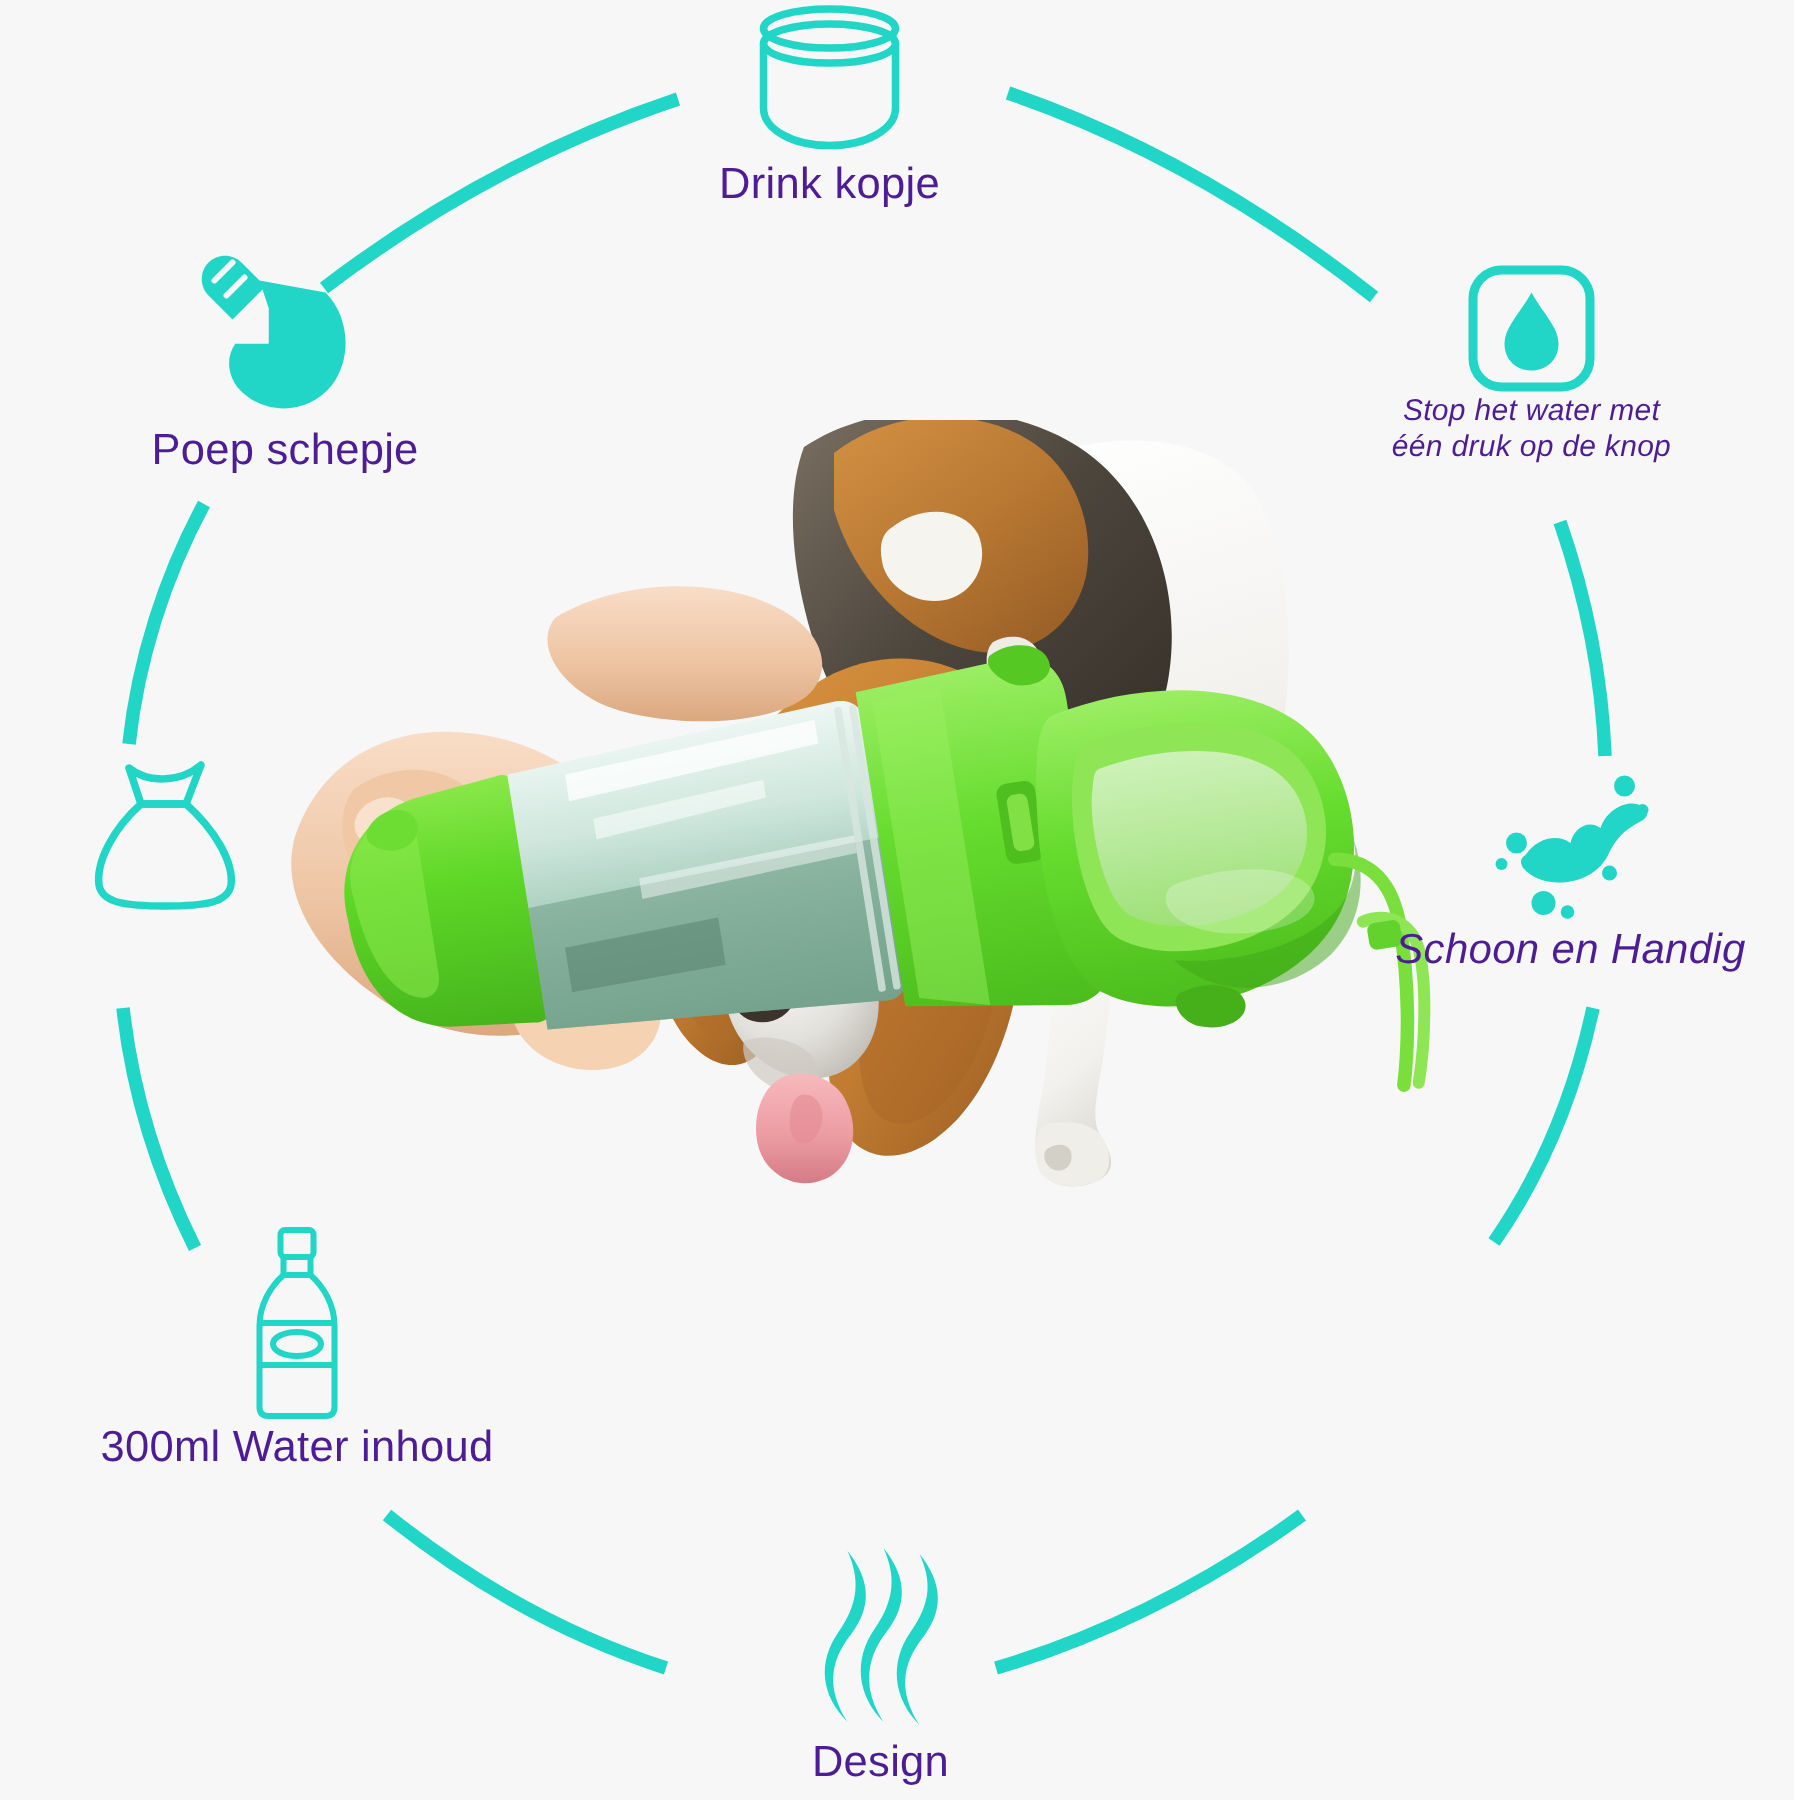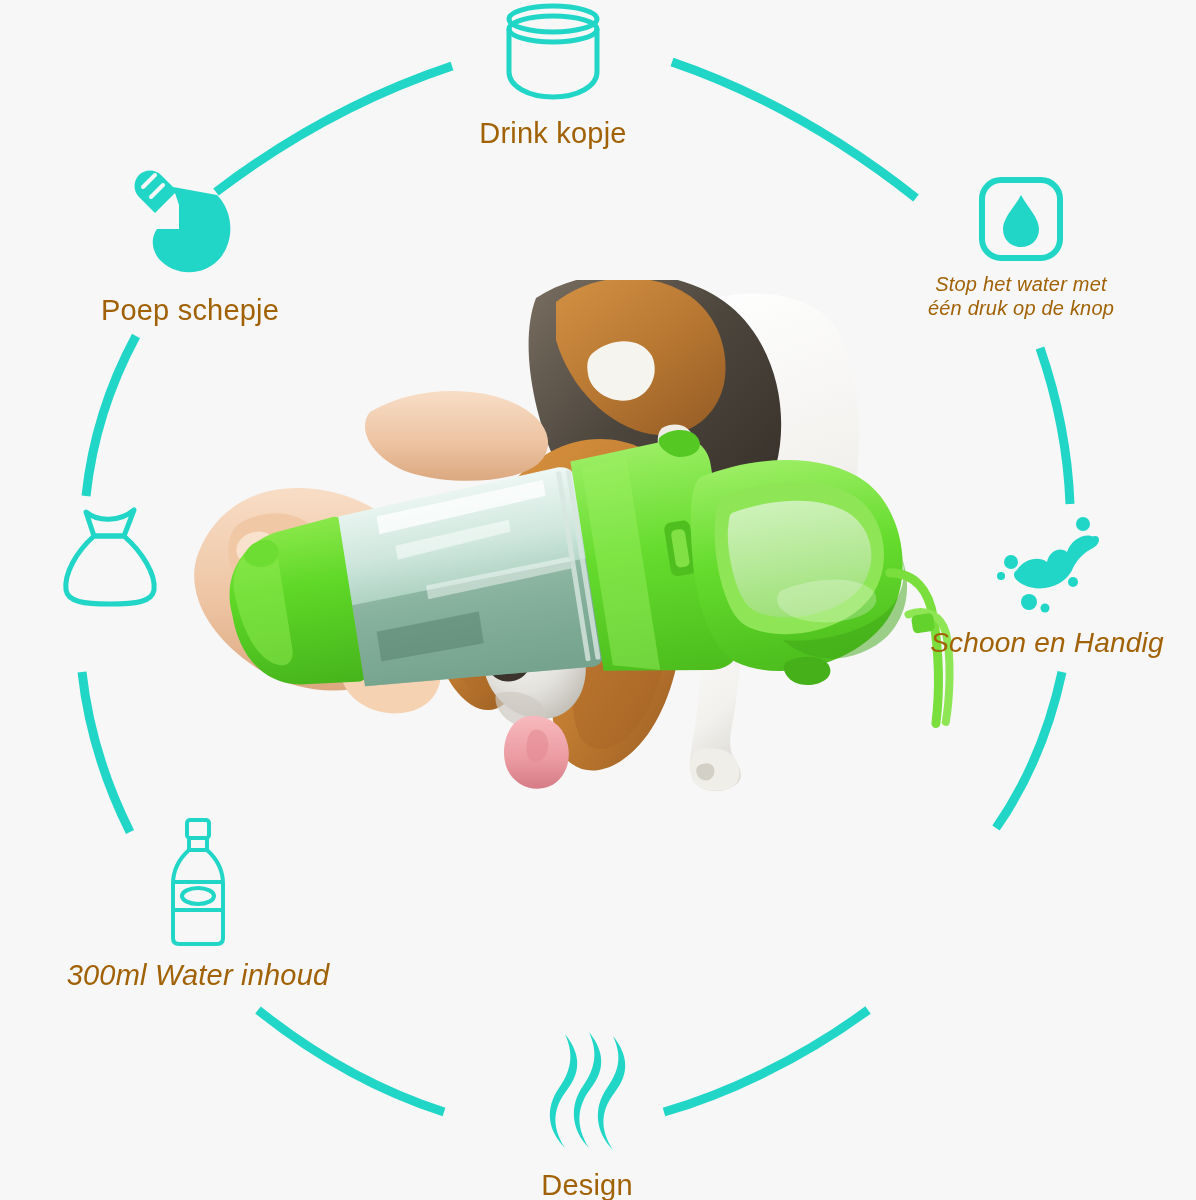--- a/index.html
+++ b/index.html
@@ -34,38 +34,37 @@
     display: flex;
     flex-direction: column;
     align-items: center;
   }
   .feature .icon-wrap {
     display: flex;
     align-items: flex-end;
     justify-content: center;
   }
   .feature .feat-label {
-    color: #a16207;
+    color: #4c1d95;
     font-size: 29px;
     font-weight: 500;
     letter-spacing: 0.2px;
     line-height: 1.18;
     text-align: center;
     white-space: pre-line;
-    margin-top: 10px;
   }
 
   
   .f-drink      { left: 378px; top: 2px;   width: 350px; }
   .f-stop       { left: 846px; top: 176px; width: 350px; }
   .f-stop .feat-label { text-align: center; }
   .f-schoon     { left: 898px; top: 508px; width: 298px; font-style: italic; }
   .f-duurzaam   { left: 838px; top: 800px; width: 300px; }
   .f-design     { left: 462px; top: 1028px; width: 250px; }
-  .f-water      { left: 18px;  top: 816px; width: 360px; font-style: italic; }
+  .f-water      { left: 18px;  top: 816px; width: 360px; }
   .f-afval      { left: 0px;   top: 498px; width: 220px; }
   .f-poep       { left: 50px;  top: 165px; width: 280px; }
 
   .f-schoon .feat-label { font-size: 28px; }
   .f-afval  .feat-label { font-size: 29px; line-height: 1.2; }
   .f-stop   .feat-label { font-size: 20px; line-height: 1.22; font-style: italic; }
 
   
   .photo-stage {
     position: absolute;

